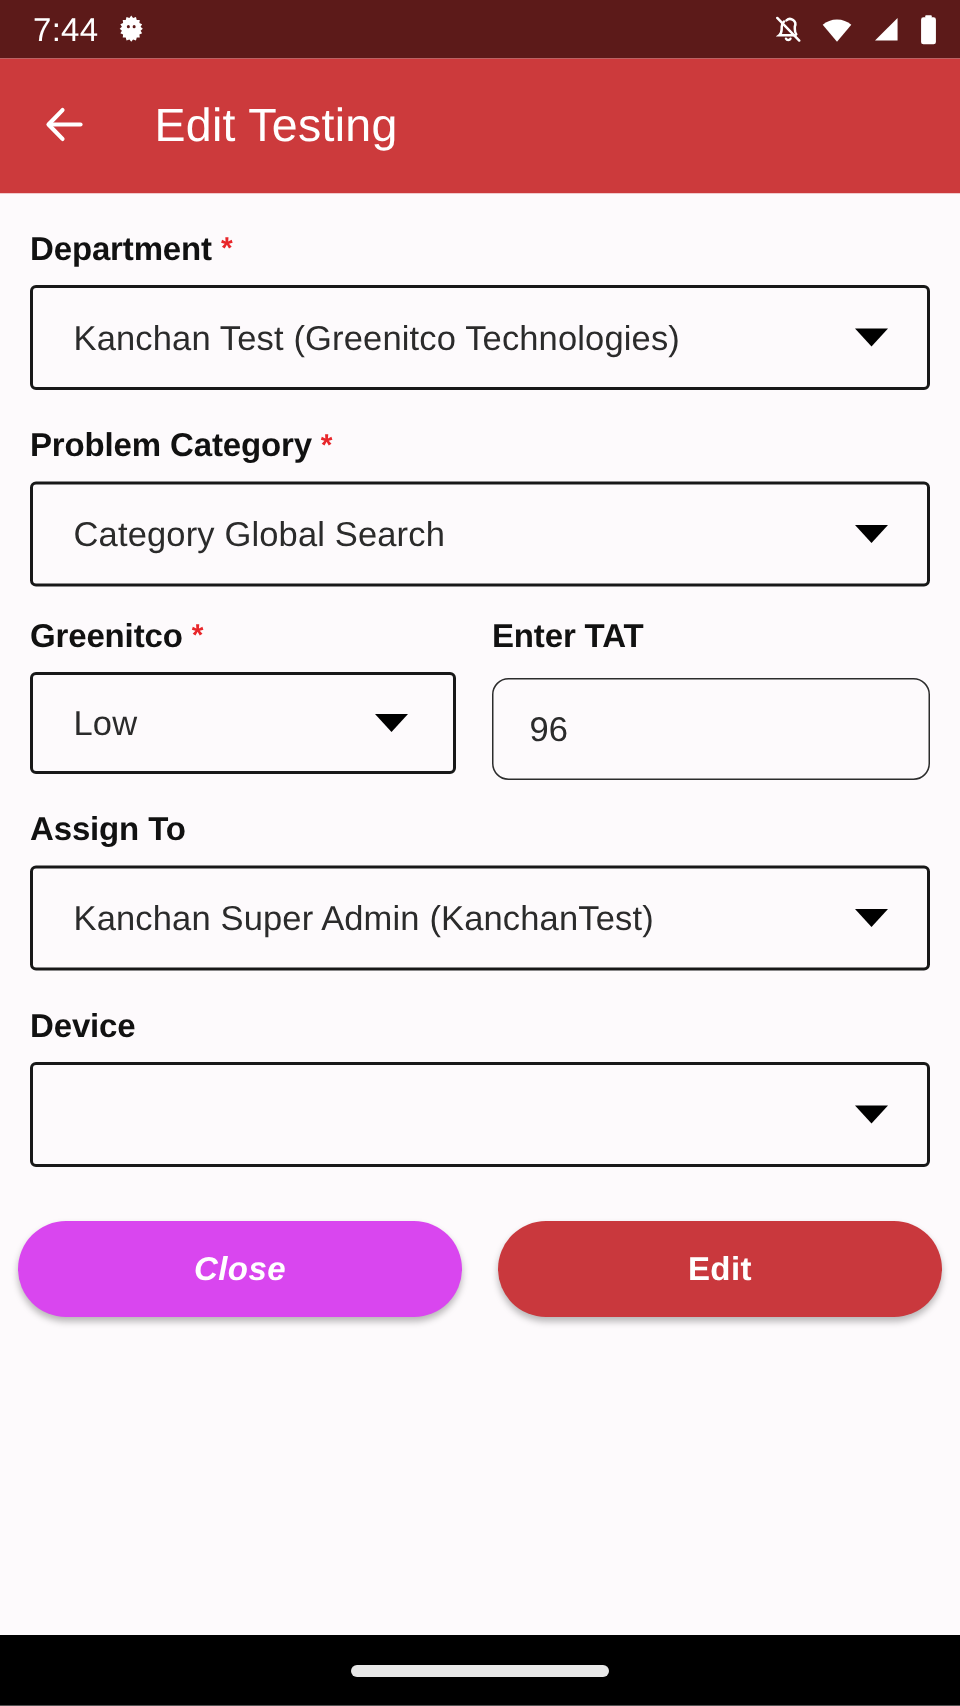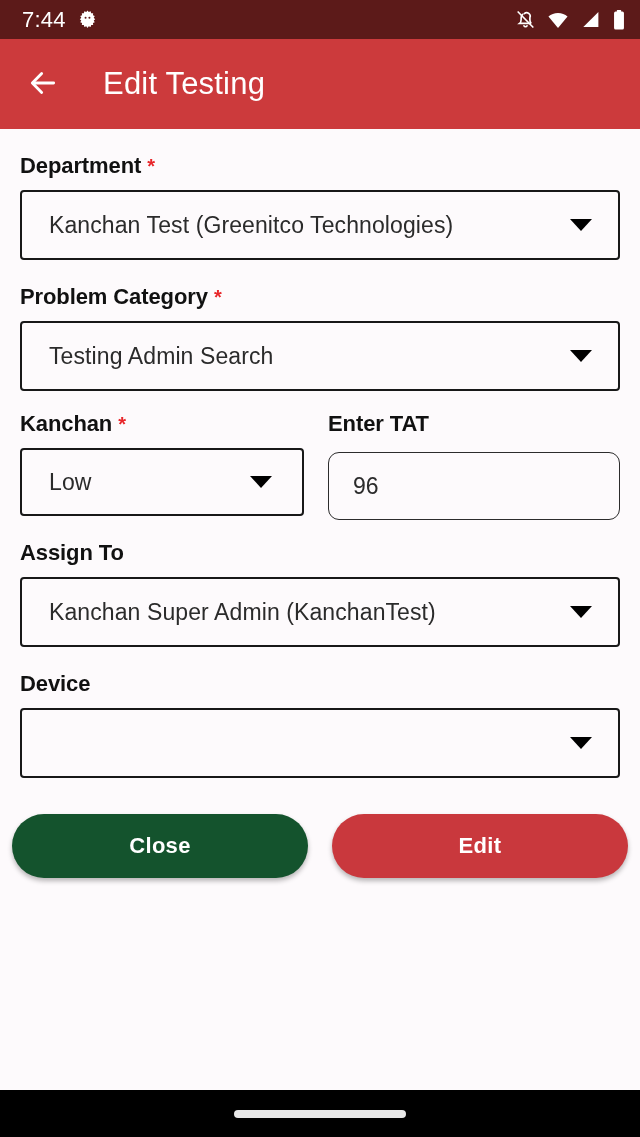--- a/index.html
+++ b/index.html
@@ -184,21 +184,21 @@
     font-size: 22px;
     font-weight: bold;
     color: #ffffff;
     letter-spacing: 0.3px;
     cursor: pointer;
     display: flex;
     align-items: center;
     justify-content: center;
     box-shadow: 0 3px 5px rgba(0,0,0,0.28);
   }
-  .btn-close { background: #14532d; margin-left: -8px; }
+  .btn-close { background: #d946ef; margin-left: -8px; font-style: italic; }
   .btn-edit  { background: #c9383d; margin-right: -8px; }
 
   
   .nav-bar {
     height: 47px;
     background: #000000;
     display: flex;
     align-items: center;
     justify-content: center;
     flex: 0 0 auto;
@@ -279,30 +279,30 @@
       <span class="caret"></span>
     </div>
 
     <div class="gap-lg"></div>
 
     <div class="field-label">
       <span>Problem Category</span>
       <span class="req-star">*</span>
     </div>
     <div class="select-box">
-      <span class="select-value">Testing Admin Search</span>
+      <span class="select-value">Category Global Search</span>
       <span class="caret"></span>
     </div>
 
     <div class="gap-md"></div>
 
     <div class="row">
       <div class="col-left">
         <div class="field-label">
-          <span>Kanchan</span>
+          <span>Greenitco</span>
           <span class="req-star">*</span>
         </div>
         <div class="select-box">
           <span class="select-value">Low</span>
           <span class="caret"></span>
         </div>
       </div>
 
       <div class="col-right">
         <div class="field-label">

